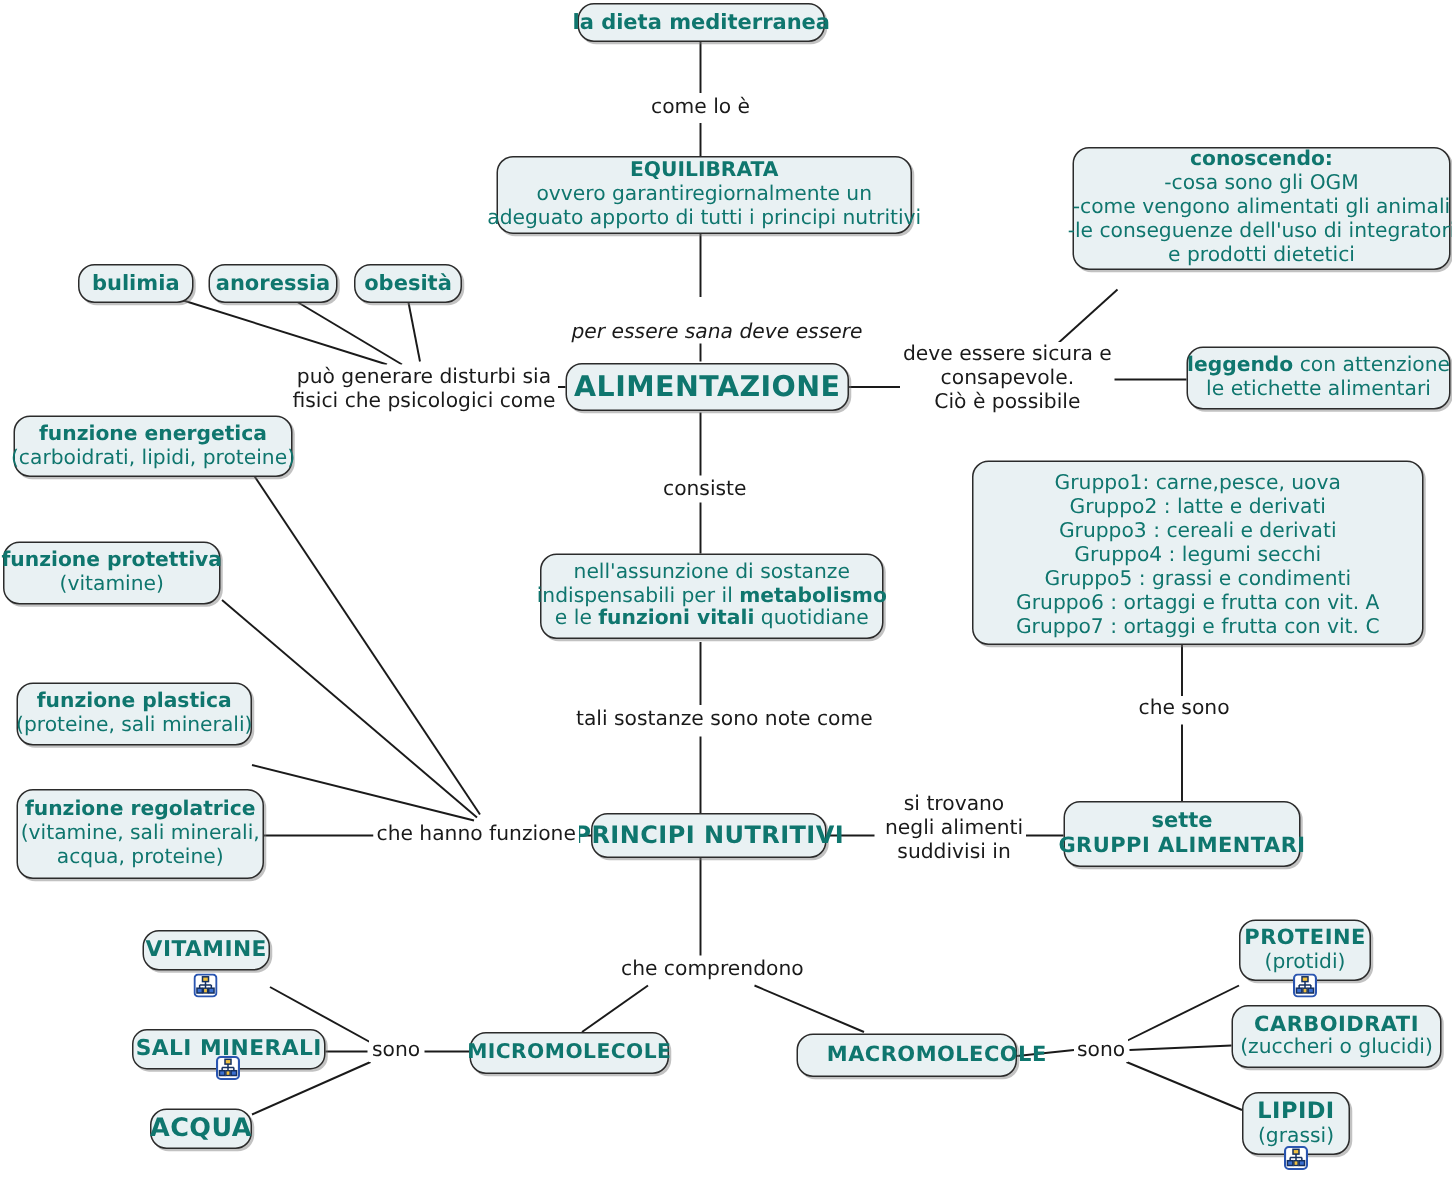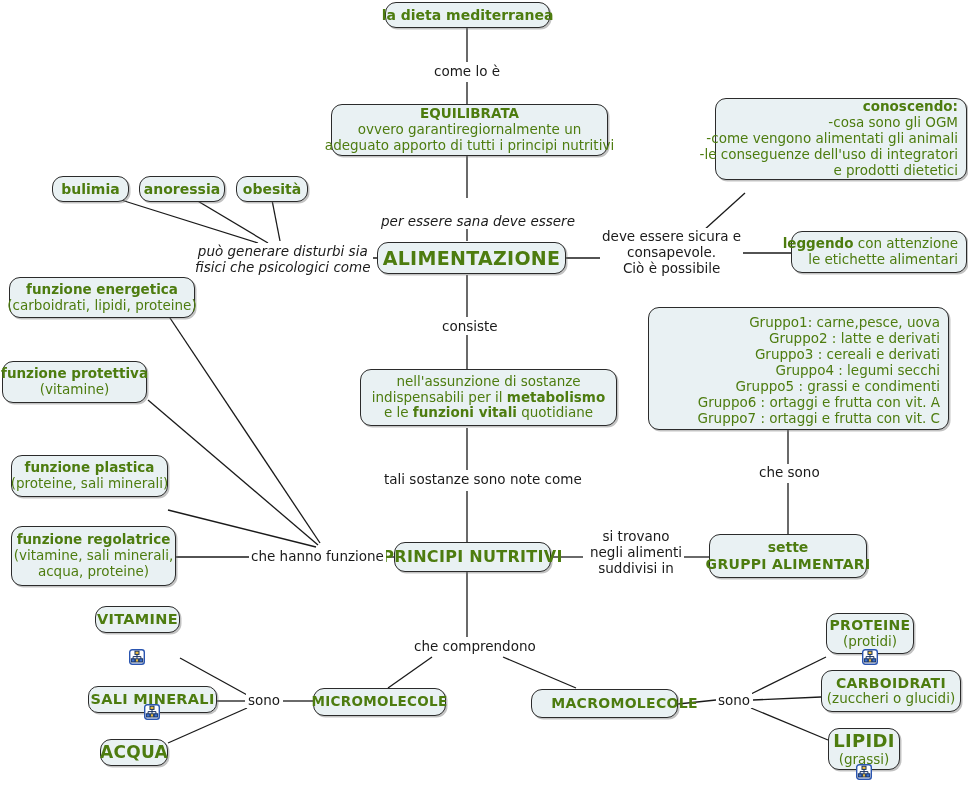--- a/index.html
+++ b/index.html
@@ -24,35 +24,35 @@
     height: 785px;
     pointer-events: none;
   }
   .node {
     position: absolute;
     box-sizing: border-box;
     background: #e9f1f3;
     border: 1.4px solid #2b2b2b;
     border-radius: 11px;
     text-align: center;
-    color: #4d7c0f;
+    color: #0f766e;
     line-height: 1.18;
     padding: 3px 8px 3px 8px;
     display: flex;
     flex-direction: column;
     justify-content: center;
     align-items: center;
     box-shadow: 1.5px 1.5px 0 rgba(120,120,120,0.45);
   }
   .node .ln { display: block; white-space: nowrap; }
   .b { font-weight: bold; }
   .caps { font-weight: bold; letter-spacing: 0.3px; }
   .node.left-align {
     text-align: left;
-    align-items: flex-end;
+    align-items: center;
   }
   .node.left-align .ln { text-align: left; }
   .label {
     position: absolute;
     color: #1a1a1a;
     text-align: center;
     white-space: nowrap;
     line-height: 1.2;
     background: #ffffff;
     padding: 0 2px;
@@ -183,21 +183,21 @@
     <span class="ln b">funzione plastica</span>
     <span class="ln">(proteine, sali minerali)</span>
   </div>
 
   <div class="node f13p5" style="left:11px; top:526px; width:165px; height:60px;">
     <span class="ln b">funzione regolatrice</span>
     <span class="ln">(vitamine, sali minerali,</span>
     <span class="ln">acqua, proteine)</span>
   </div>
 
-  <div class="node f13p5" style="left:360px; top:369px; width:257px; height:57px;">
+  <div class="node f13p5" style="left:360px; top:369px; width:229px; height:57px;">
     <span class="ln">nell'assunzione di sostanze</span>
     <span class="ln"><span>indispensabili per il </span><b>metabolismo</b></span>
     <span class="ln"><span>e le </span><b>funzioni vitali</b><span> quotidiane</span></span>
   </div>
 
   <div class="node left-align f13p5" style="left:648px; top:307px; width:301px; height:123px; justify-content:flex-start; padding-top:7px;">
     <span class="ln">Gruppo1: carne,pesce, uova</span>
     <span class="ln">Gruppo2 : latte e derivati</span>
     <span class="ln">Gruppo3 : cereali e derivati</span>
     <span class="ln">Gruppo4 : legumi secchi</span>
@@ -208,21 +208,21 @@
 
   <div class="node f14" style="left:394px; top:542px; width:157px; height:30px;">
     <span class="ln caps" style="font-size:16px;">PRINCIPI NUTRITIVI</span>
   </div>
 
   <div class="node f14" style="left:709px; top:534px; width:158px; height:44px;">
     <span class="ln b">sette</span>
     <span class="ln caps" style="font-size:14px;">GRUPPI ALIMENTARI</span>
   </div>
 
-  <div class="node f14" style="left:95px; top:606px; width:85px; height:27px;">
+  <div class="node f14" style="left:95px; top:620px; width:85px; height:27px;">
     <span class="ln caps" style="font-size:14.5px;">VITAMINE</span>
   </div>
   <div style="position:absolute; left:129px; top:648px;">
     <svg class="submap-icon" viewBox="0 0 16 16" xmlns="http://www.w3.org/2000/svg">
       <rect x="0.7" y="0.7" width="14.6" height="14.6" rx="2.5" fill="#ffffff" stroke="#2a55b0" stroke-width="1.4"></rect>
       <rect x="6" y="2.2" width="4" height="3.2" fill="#f0c040" stroke="#153060" stroke-width="1"></rect>
       <rect x="2.3" y="9.8" width="3.6" height="3.2" fill="#3b6fd0" stroke="#153060" stroke-width="1"></rect>
       <rect x="10.1" y="9.8" width="3.6" height="3.2" fill="#3b6fd0" stroke="#153060" stroke-width="1"></rect>
       <path d="M8 5.4 V7.6 M4.1 7.6 H11.9 M4.1 7.6 V9.8 M11.9 7.6 V9.8 M8 7.6 V9.8" stroke="#153060" stroke-width="1" fill="none"></path>
       <rect x="6.6" y="9.8" width="2.8" height="3.2" fill="#f0c040" stroke="#153060" stroke-width="0.9"></rect>
@@ -269,21 +269,21 @@
       <rect x="6.6" y="9.8" width="2.8" height="3.2" fill="#f0c040" stroke="#153060" stroke-width="0.9"></rect>
     </svg>
   </div>
 
   <div class="node f13p5" style="left:821px; top:670px; width:140px; height:42px;">
     <span class="ln caps" style="font-size:14px;">CARBOIDRATI</span>
     <span class="ln">(zuccheri o glucidi)</span>
   </div>
 
   <div class="node f13p5" style="left:828px; top:728px; width:72px; height:42px;">
-    <span class="ln caps" style="font-size:18px;">LIPIDI</span>
+    <span class="ln caps" style="font-size:15px;">LIPIDI</span>
     <span class="ln">(grassi)</span>
   </div>
   <div style="position:absolute; left:856px; top:763px;">
     <svg class="submap-icon" viewBox="0 0 16 16" xmlns="http://www.w3.org/2000/svg">
       <rect x="0.7" y="0.7" width="14.6" height="14.6" rx="2.5" fill="#ffffff" stroke="#2a55b0" stroke-width="1.4"></rect>
       <rect x="6" y="2.2" width="4" height="3.2" fill="#f0c040" stroke="#153060" stroke-width="1"></rect>
       <rect x="2.3" y="9.8" width="3.6" height="3.2" fill="#3b6fd0" stroke="#153060" stroke-width="1"></rect>
       <rect x="10.1" y="9.8" width="3.6" height="3.2" fill="#3b6fd0" stroke="#153060" stroke-width="1"></rect>
       <path d="M8 5.4 V7.6 M4.1 7.6 H11.9 M4.1 7.6 V9.8 M11.9 7.6 V9.8 M8 7.6 V9.8" stroke="#153060" stroke-width="1" fill="none"></path>
       <rect x="6.6" y="9.8" width="2.8" height="3.2" fill="#f0c040" stroke="#153060" stroke-width="0.9"></rect>
@@ -291,21 +291,21 @@
   </div>
 
   <div class="label f13p5" style="left:432px; top:63px;">
     <span class="ln">come lo è</span>
   </div>
 
   <div class="label f13p5" style="left:379px; top:213px;font-style:italic;">
     <span class="ln">per essere sana deve essere</span>
   </div>
 
-  <div class="label f13p5" style="left:193px; top:243px;font-style:italic;">
+  <div class="label f13p5" style="left:193px; top:243px;">
     <span class="ln">può generare disturbi sia</span>
     <span class="ln">fisici che psicologici come</span>
   </div>
 
   <div class="label f13p5" style="left:600px; top:228px;">
     <span class="ln">deve essere sicura e</span>
     <span class="ln">consapevole.</span>
     <span class="ln">Ciò è possibile</span>
   </div>
 

